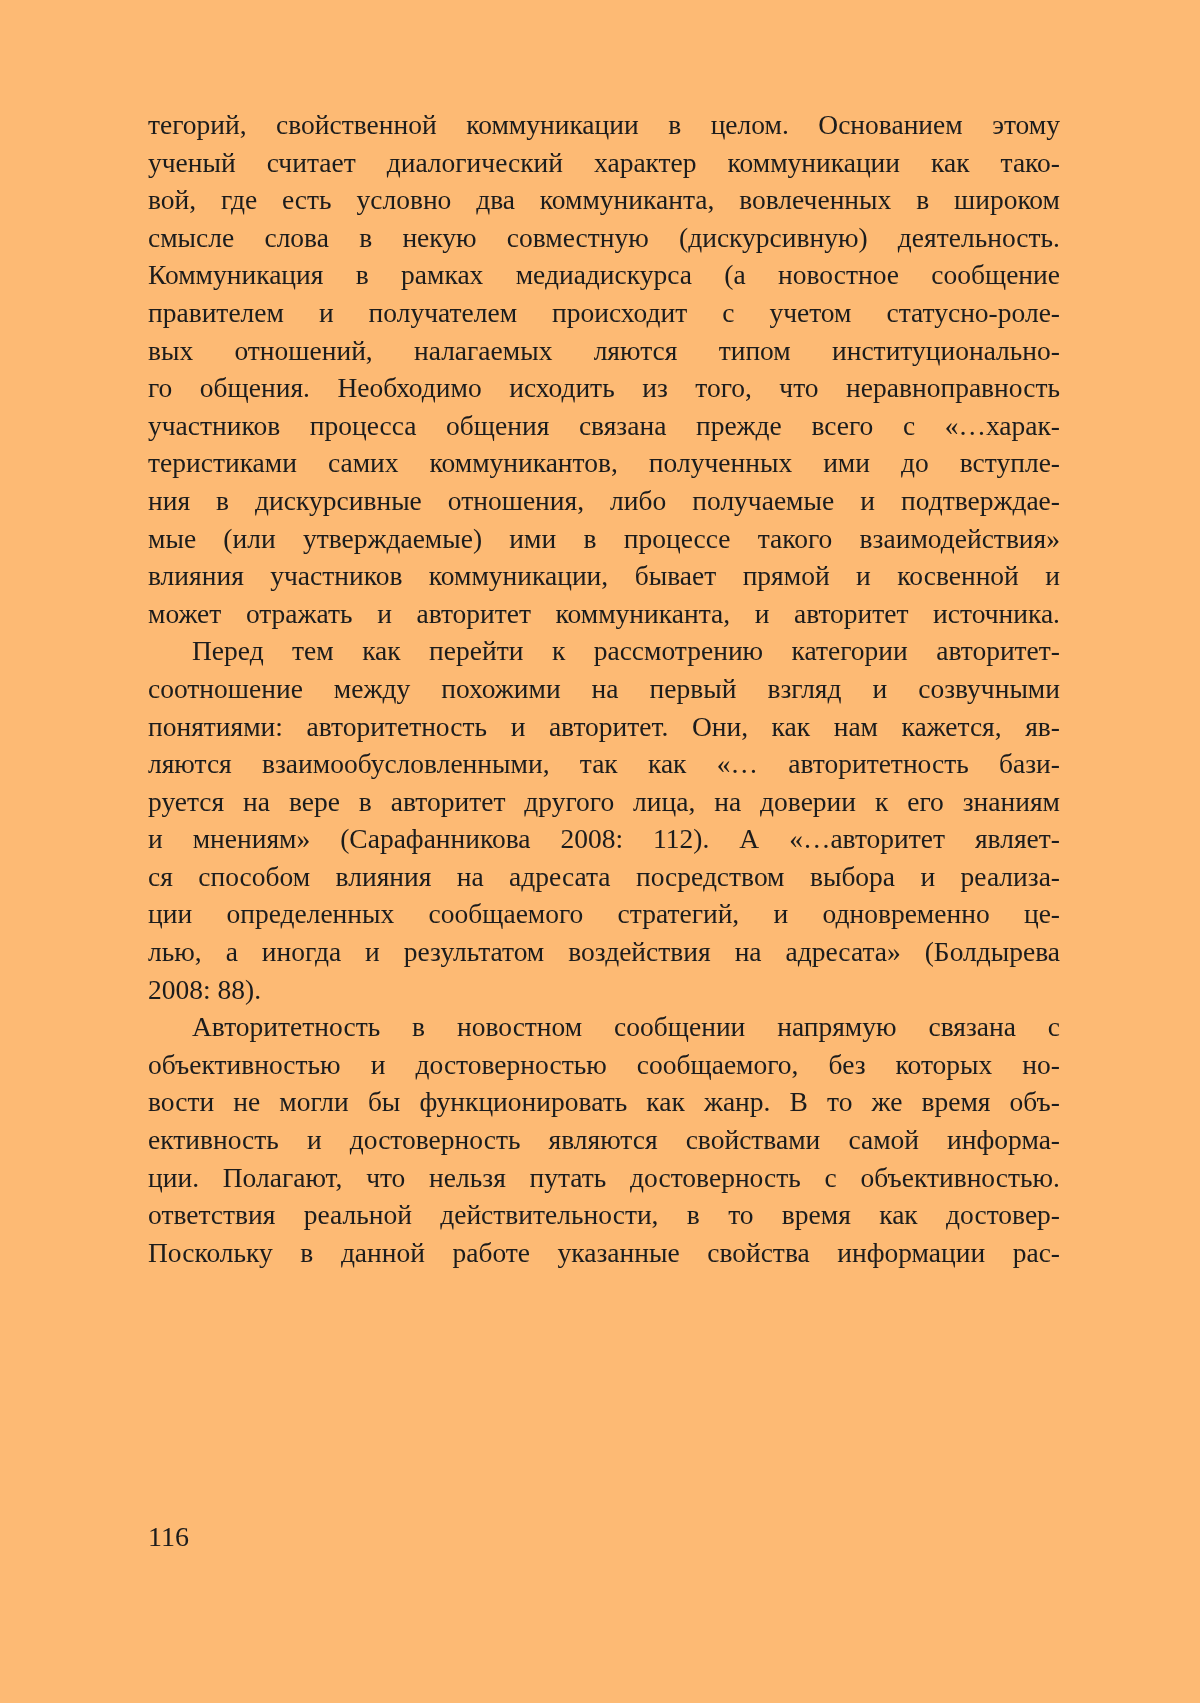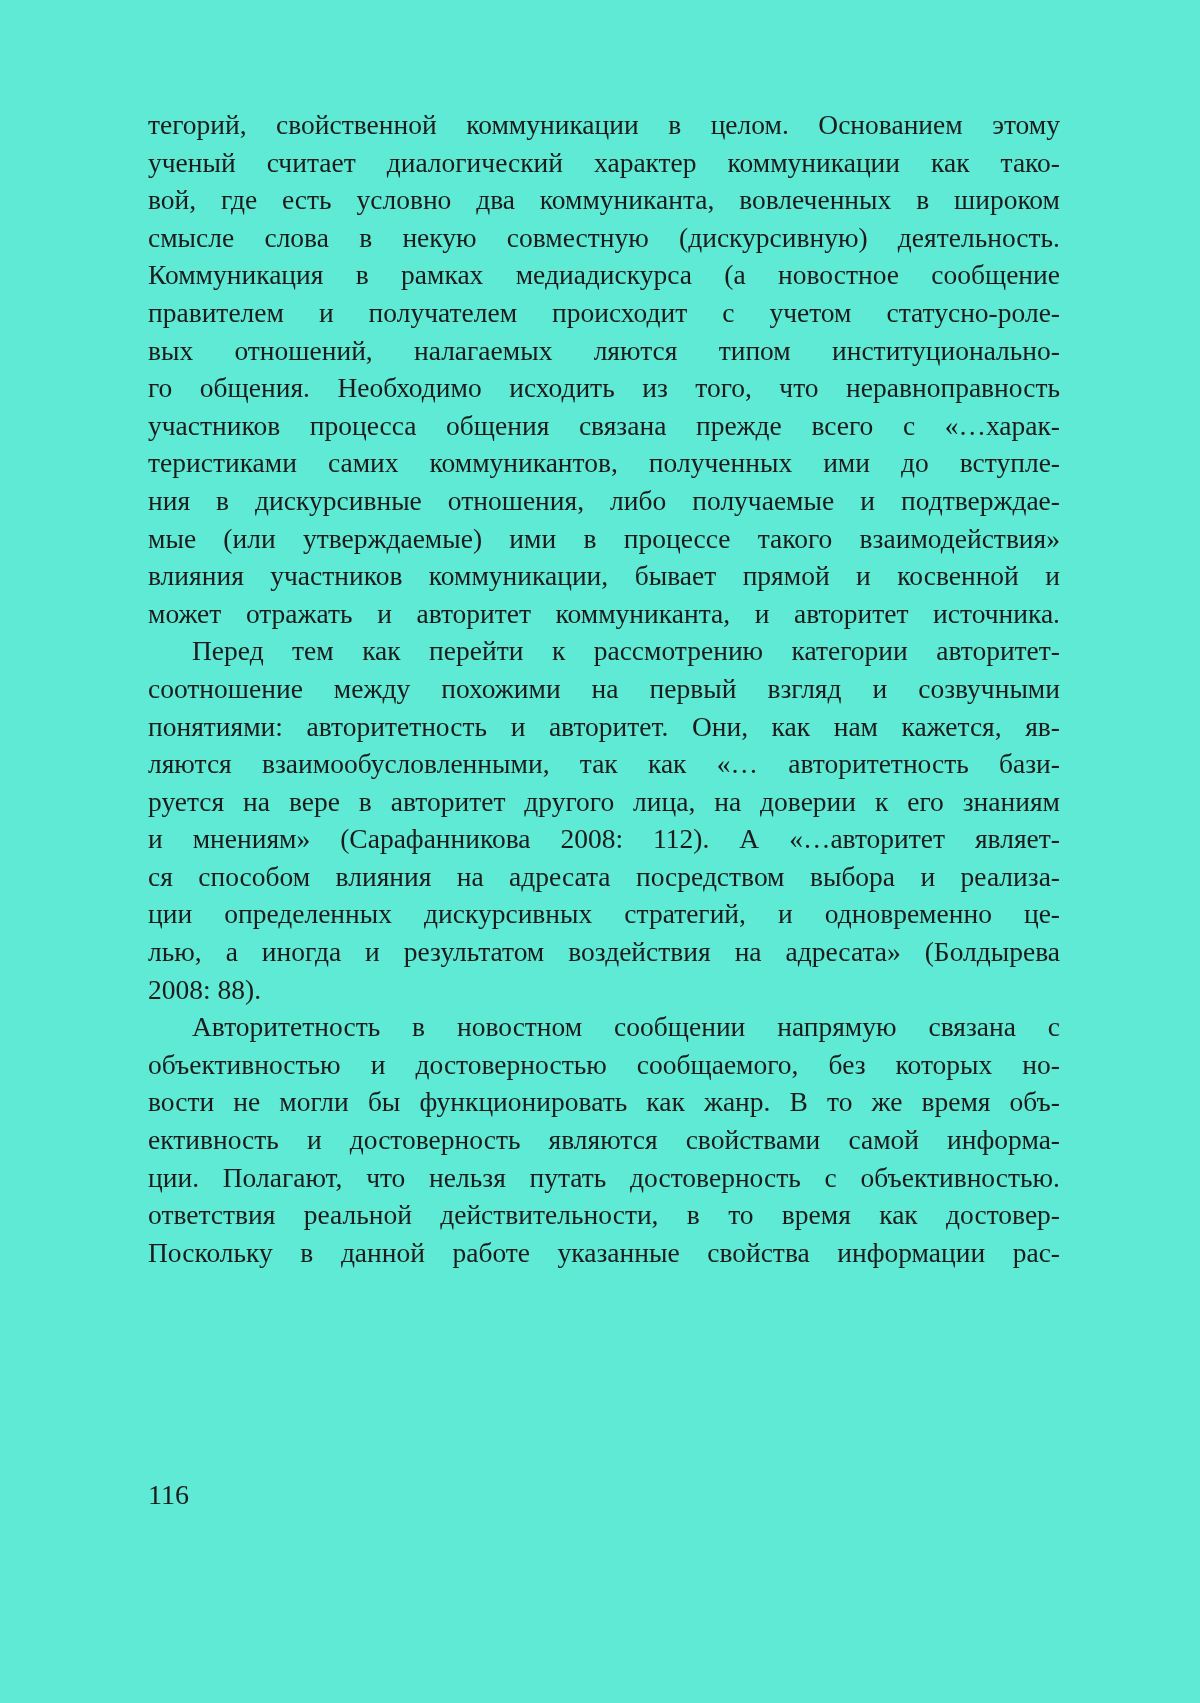--- a/index.html
+++ b/index.html
@@ -36,30 +36,30 @@
   }
   .line.indent {
     text-indent: 44px;
   }
   .line.last-left {
     text-align-last: left;
   }
   .page-number {
     position: absolute;
     left: 148px;
-    top: 1476px;
+    top: 1518px;
     font-size: 28px;
     line-height: 37px;
     color: #1c1c1c;
   }
 </style>
 </head>
 <body>
 
-<div class="page" style="background: #5eead4;">
+<div class="page" style="background: #fdba74;">
   <div class="text-block" id="text-block" style="color: rgb(28, 28, 28);">
       <div class="paragraph">
         <div class="line">тегорий, свойственной коммуникации в целом. Основанием этому</div>
         <div class="line">ученый считает диалогический характер коммуникации как тако-</div>
         <div class="line">вой, где есть условно два коммуниканта, вовлеченных в широком</div>
         <div class="line">смысле слова в некую совместную (дискурсивную) деятельность.</div>
         <div class="line">Коммуникация в рамках медиадискурса (а новостное сообщение</div>
         <div class="line">правителем и получателем происходит с учетом статусно-роле-</div>
         <div class="line">вых отношений, налагаемых ляются типом институционально-</div>
         <div class="line">го общения. Необходимо исходить из того, что неравноправность</div>
@@ -71,21 +71,21 @@
         <div class="line">может отражать и авторитет коммуниканта, и авторитет источника.</div>
       </div>
       <div class="paragraph">
         <div class="line indent">Перед тем как перейти к рассмотрению категории авторитет-</div>
         <div class="line">соотношение между похожими на первый взгляд и созвучными</div>
         <div class="line">понятиями: авторитетность и авторитет. Они, как нам кажется, яв-</div>
         <div class="line">ляются взаимообусловленными, так как «… авторитетность бази-</div>
         <div class="line">руется на вере в авторитет другого лица, на доверии к его знаниям</div>
         <div class="line">и мнениям» (Сарафанникова 2008: 112). А «…авторитет являет-</div>
         <div class="line">ся способом влияния на адресата посредством выбора и реализа-</div>
-        <div class="line">ции определенных дискурсивных стратегий, и одновременно це-</div>
+        <div class="line">ции определенных сообщаемого стратегий, и одновременно це-</div>
         <div class="line">лью, а иногда и результатом воздействия на адресата» (Болдырева</div>
         <div class="line last-left">2008: 88).</div>
       </div>
       <div class="paragraph">
         <div class="line indent">Авторитетность в новостном сообщении напрямую связана с</div>
         <div class="line">объективностью и достоверностью сообщаемого, без которых но-</div>
         <div class="line">вости не могли бы функционировать как жанр. В то же время объ-</div>
         <div class="line">ективность и достоверность являются свойствами самой информа-</div>
         <div class="line">ции. Полагают, что нельзя путать достоверность с объективностью.</div>
         <div class="line">ответствия реальной действительности, в то время как достовер-</div>

